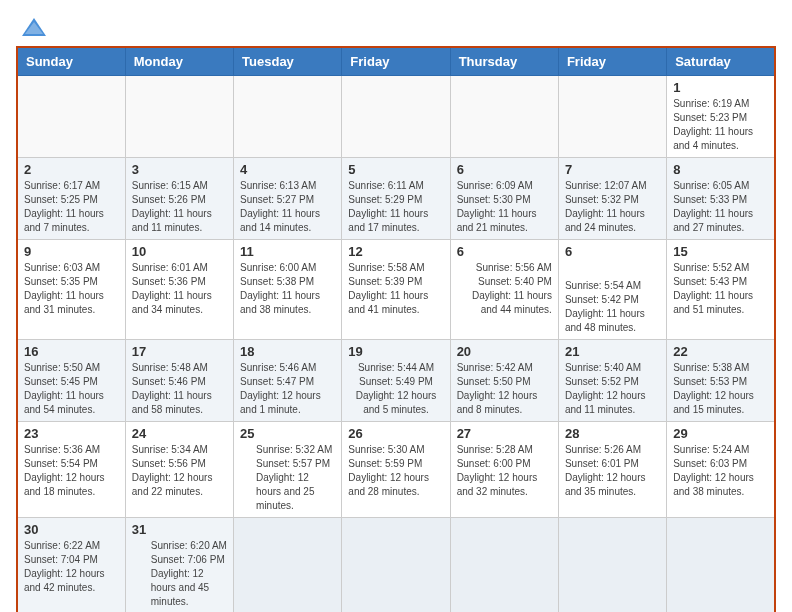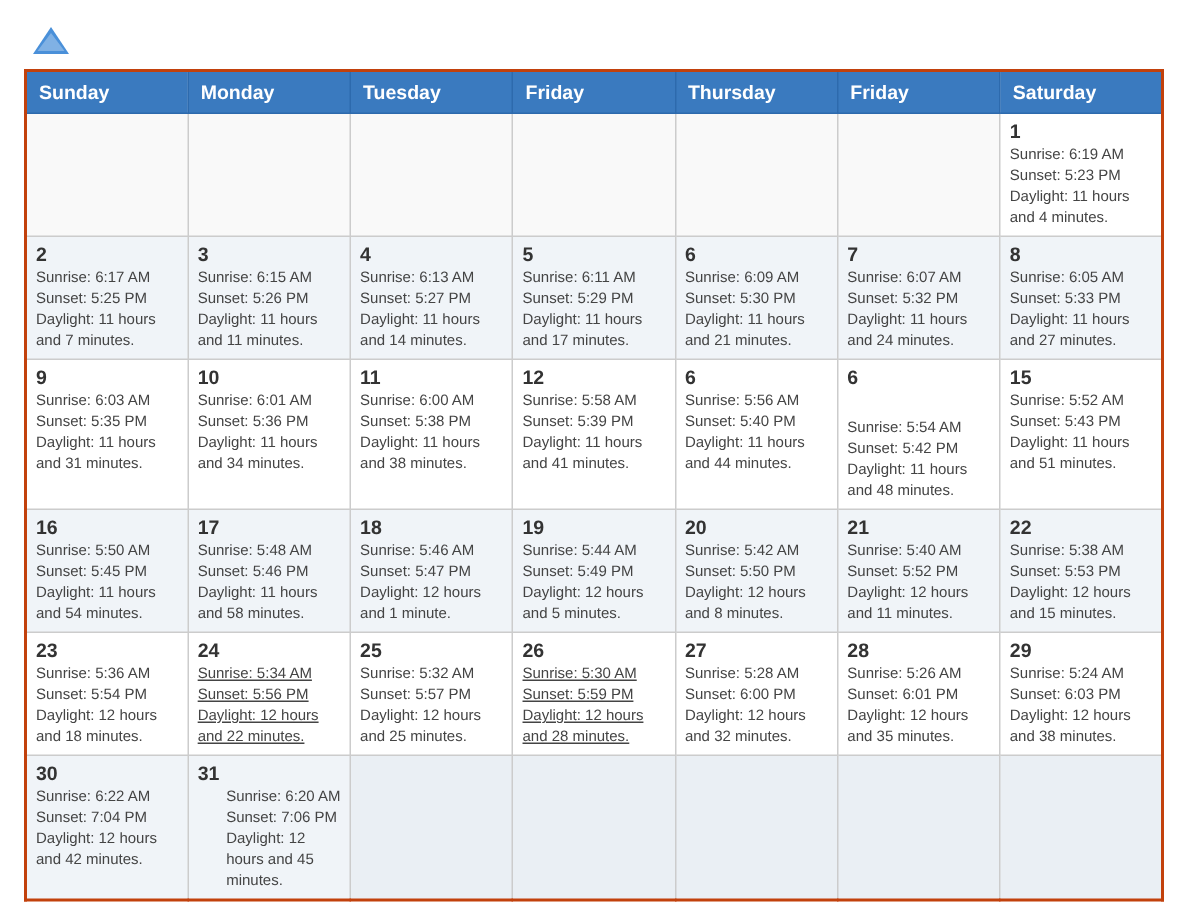--- a/index.html
+++ b/index.html
@@ -151,21 +151,21 @@
 Daylight: 11 hours and 17 minutes.</div>
         </td>
         <td>
           <div class="day-number">6</div>
           <div class="day-info" style="white-space: pre-line;">Sunrise: 6:09 AM
 Sunset: 5:30 PM
 Daylight: 11 hours and 21 minutes.</div>
         </td>
         <td>
           <div class="day-number">7</div>
-          <div class="day-info" style="white-space: pre-line;">Sunrise: 6:07 AM
+          <div class="day-info" style="white-space: pre-line;">Sunrise: 12:07 AM
 Sunset: 5:32 PM
 Daylight: 11 hours and 24 minutes.</div>
         </td>
         <td>
           <div class="day-number">8</div>
           <div class="day-info" style="white-space: pre-line;">Sunrise: 6:05 AM
 Sunset: 5:33 PM
 Daylight: 11 hours and 27 minutes.</div>
         </td>
       </tr>
@@ -189,21 +189,21 @@
 Daylight: 11 hours and 38 minutes.</div>
         </td>
         <td>
           <div class="day-number">12</div>
           <div class="day-info" style="white-space: pre-line;">Sunrise: 5:58 AM
 Sunset: 5:39 PM
 Daylight: 11 hours and 41 minutes.</div>
         </td>
         <td>
           <div class="day-number">6</div>
-          <div class="day-info" style="white-space: pre-line;">Sunrise: 5:56 AM
+          <div class="day-info" style="white-space: pre-line; text-align: right;">Sunrise: 5:56 AM
 Sunset: 5:40 PM
 Daylight: 11 hours and 44 minutes.</div>
         </td>
         <td>
           <div class="day-number">6</div>
           <div class="day-info" style="white-space: pre-line; margin-top: 20px;">Sunrise: 5:54 AM
 Sunset: 5:42 PM
 Daylight: 11 hours and 48 minutes.</div>
         </td>
         <td>
@@ -227,21 +227,21 @@
 Daylight: 11 hours and 58 minutes.</div>
         </td>
         <td>
           <div class="day-number">18</div>
           <div class="day-info" style="white-space: pre-line;">Sunrise: 5:46 AM
 Sunset: 5:47 PM
 Daylight: 12 hours and 1 minute.</div>
         </td>
         <td>
           <div class="day-number">19</div>
-          <div class="day-info" style="white-space: pre-line;">Sunrise: 5:44 AM
+          <div class="day-info" style="white-space: pre-line; text-align: center;">Sunrise: 5:44 AM
 Sunset: 5:49 PM
 Daylight: 12 hours and 5 minutes.</div>
         </td>
         <td>
           <div class="day-number">20</div>
           <div class="day-info" style="white-space: pre-line;">Sunrise: 5:42 AM
 Sunset: 5:50 PM
 Daylight: 12 hours and 8 minutes.</div>
         </td>
         <td>
@@ -259,33 +259,33 @@
       </tr>
       <tr>
         <td>
           <div class="day-number">23</div>
           <div class="day-info" style="white-space: pre-line;">Sunrise: 5:36 AM
 Sunset: 5:54 PM
 Daylight: 12 hours and 18 minutes.</div>
         </td>
         <td>
           <div class="day-number">24</div>
-          <div class="day-info" style="white-space: pre-line; text-decoration: underline;">Sunrise: 5:34 AM
+          <div class="day-info" style="white-space: pre-line;">Sunrise: 5:34 AM
 Sunset: 5:56 PM
 Daylight: 12 hours and 22 minutes.</div>
         </td>
         <td>
           <div class="day-number">25</div>
-          <div class="day-info" style="white-space: pre-line;">Sunrise: 5:32 AM
+          <div class="day-info" style="white-space: pre-line; margin-left: 16px;">Sunrise: 5:32 AM
 Sunset: 5:57 PM
 Daylight: 12 hours and 25 minutes.</div>
         </td>
         <td>
           <div class="day-number">26</div>
-          <div class="day-info" style="white-space: pre-line; text-decoration: underline;">Sunrise: 5:30 AM
+          <div class="day-info" style="white-space: pre-line;">Sunrise: 5:30 AM
 Sunset: 5:59 PM
 Daylight: 12 hours and 28 minutes.</div>
         </td>
         <td>
           <div class="day-number">27</div>
           <div class="day-info" style="white-space: pre-line;">Sunrise: 5:28 AM
 Sunset: 6:00 PM
 Daylight: 12 hours and 32 minutes.</div>
         </td>
         <td>

